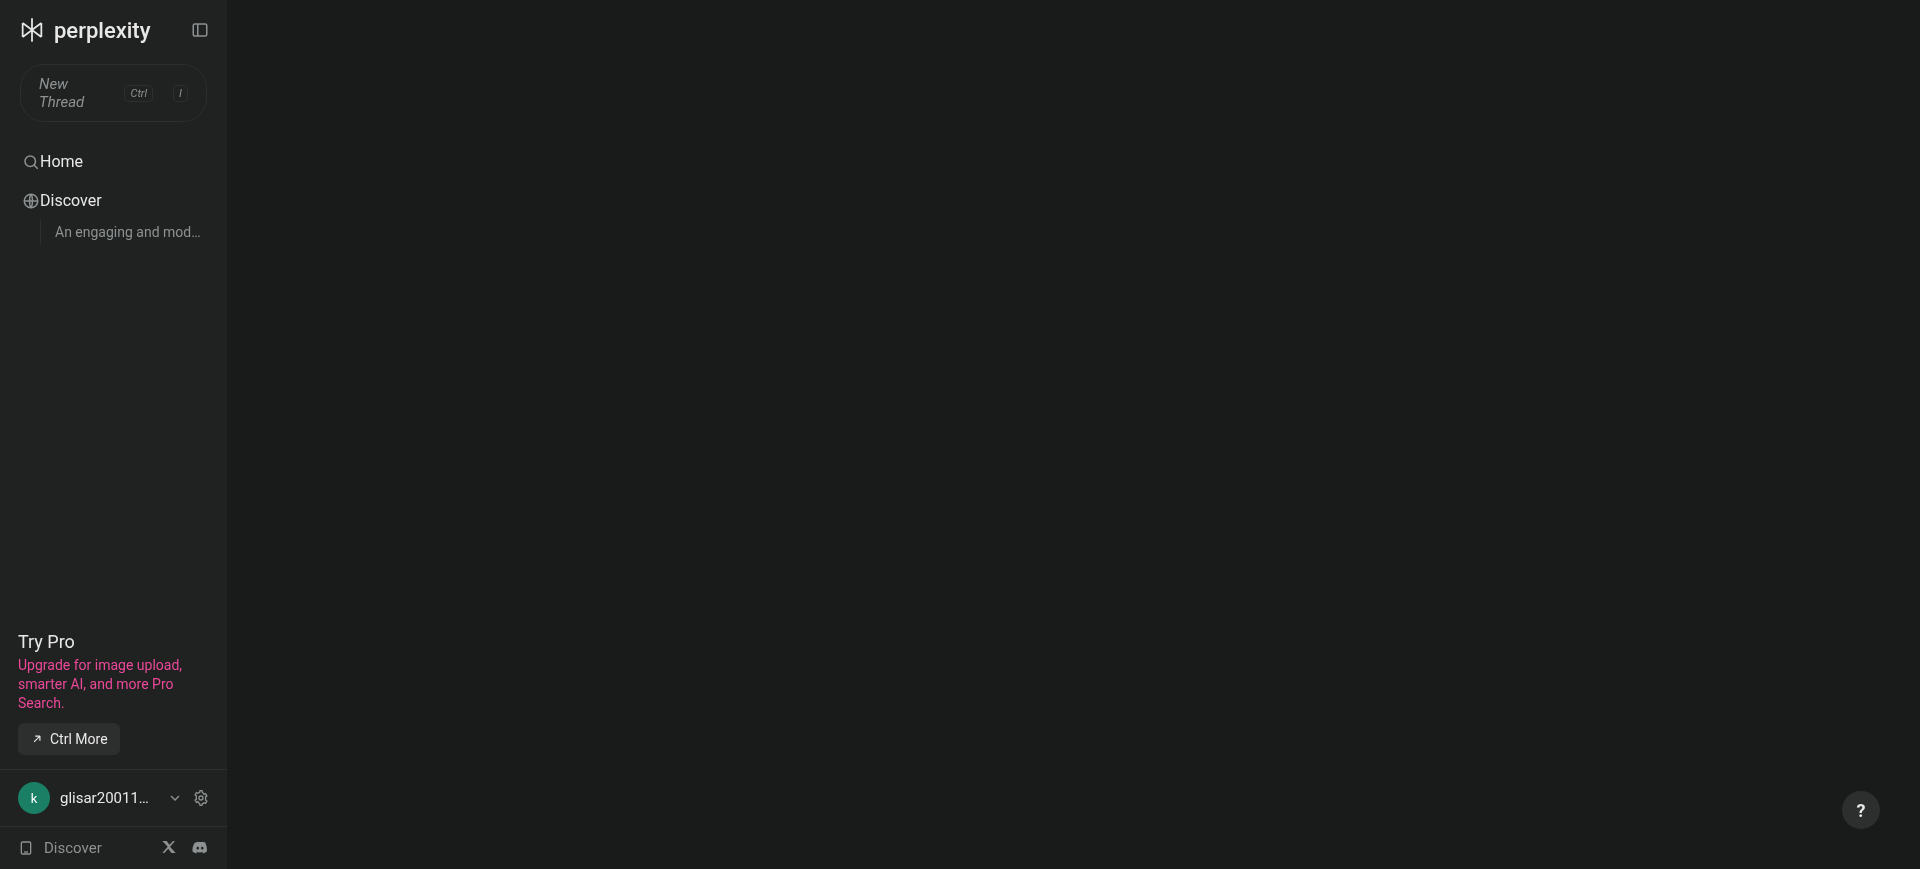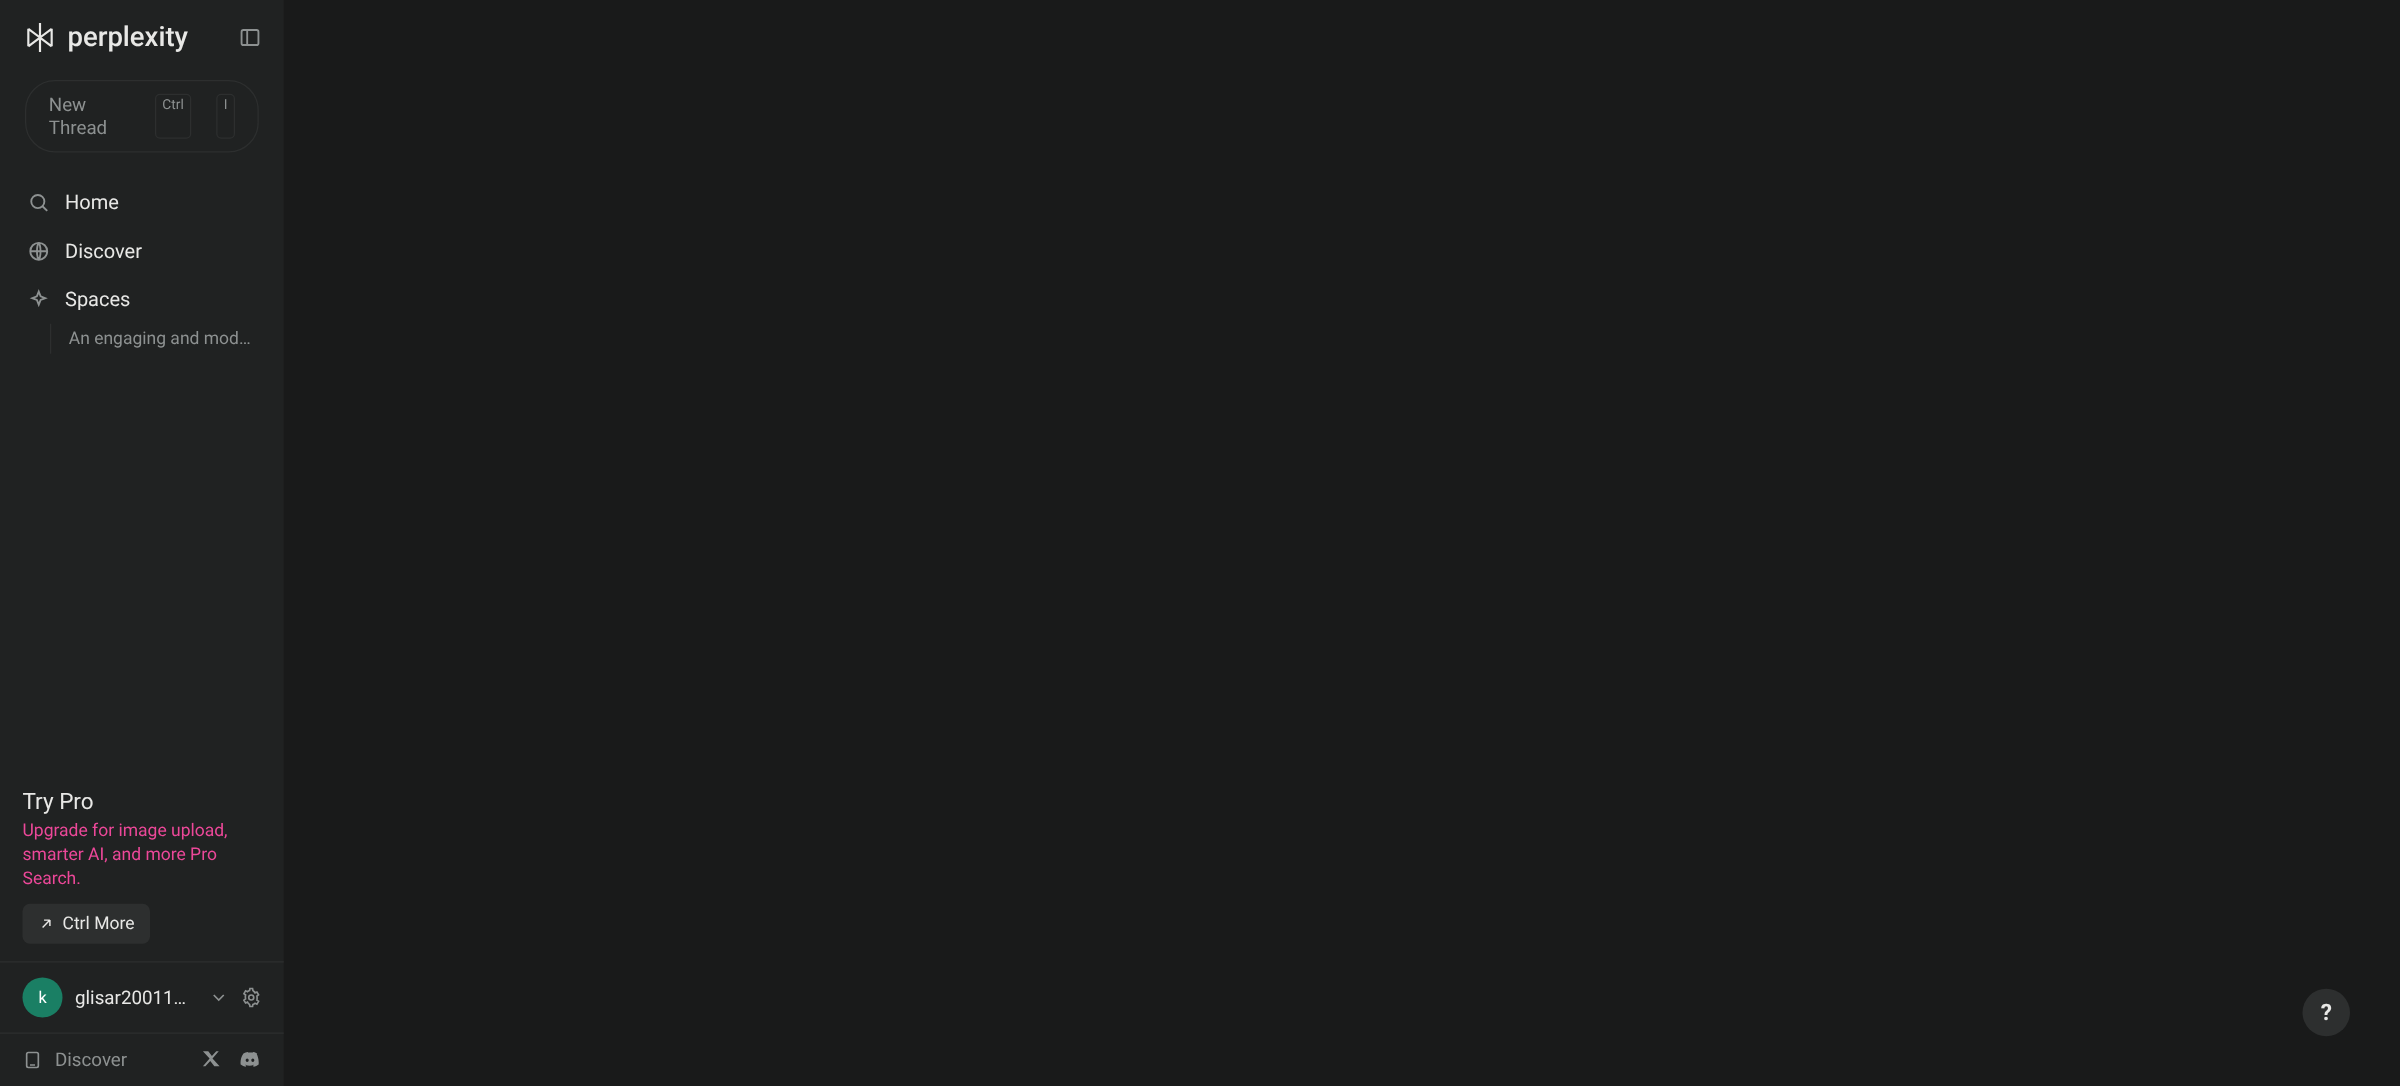--- a/index.html
+++ b/index.html
@@ -3,25 +3,25 @@
 <meta charset="utf-8">
 <style>
   * { box-sizing: border-box; margin: 0; padding: 0; font-family: -apple-system, BlinkMacSystemFont, "Segoe UI", Roboto, sans-serif; }
   body { background: #191a1a; color: #e8e8e6; width: 1920px; height: 869px; position: relative; overflow: hidden; }
   
   
   .sidebar { width: 227px; height: 100%; background: #202222; display: flex; flex-direction: column; position: relative; }
   .logo-row { display: flex; align-items: center; padding: 16px 18px; gap: 12px; }
   .logo-wrap { display: flex; align-items: center; gap: 8px; color: #e8e8e6; font-size: 22px; font-weight: 500; }
   .collapse-btn { margin-left: auto; color: #8d9191; cursor: pointer; }
-  .new-thread { margin: 4px 20px 16px; border: 1px solid #2d2f2f; border-radius: 24px; padding: 10px 18px; display: flex; gap: 10px; font-size: 15px; color: #8d9191; cursor: pointer; }
+  .new-thread { margin: 4px 20px 16px; border: 1px solid #2d2f2f; border-radius: 24px; padding: 10px 18px; display: flex; align-items: center; gap: 10px; font-size: 15px; color: #8d9191; cursor: pointer; font-style: italic; }
   .kbd-group { margin-left: auto; display: flex; gap: 20px; }
   .kbd { border: 1px solid #2d2f2f; border-radius: 4px; font-size: 11px; padding: 1px 5px; color: #8d9191; }
   .nav { display: flex; flex-direction: column; padding: 4px 10px; }
-  .nav-item { display: flex; align-items: center; gap: 12px; padding: 10px 12px; border-radius: 6px; font-size: 16px; color: #e8e8e6; cursor: pointer; }
+  .nav-item { display: flex; align-items: center; gap: 0; padding: 10px 12px; border-radius: 6px; font-size: 16px; color: #e8e8e6; cursor: pointer; }
   .nav-icon { width: 18px; height: 18px; display: flex; align-items: center; justify-content: center; color: #8d9191; }
   .lib-sub { margin-left: 30px; padding: 4px 10px 4px 14px; font-size: 14px; color: #8d9191; white-space: nowrap; overflow: hidden; text-overflow: ellipsis; cursor: pointer; border-left: 1px solid #2d2f2f;}
   
   .promo { padding: 14px 18px; }
   .promo-title { font-size: 18px; font-weight: 400; margin-bottom: 4px; }
   .promo-text { font-size: 14px; color: #ec4899; line-height: 1.35; margin-bottom: 10px; }
   .learn-more { display: inline-flex; align-items: center; gap: 6px; background: #2d2f2f; border-radius: 6px; padding: 8px 12px; font-size: 14px; cursor: pointer; }
   
   .user-row { display: flex; align-items: center; gap: 10px; padding: 12px 18px; border-top: 1px solid #2d2f2f; }
   .avatar { width: 32px; height: 32px; border-radius: 50%; background: #1a7f64; display: flex; align-items: center; justify-content: center; font-size: 13px; color: #fff; }
@@ -79,28 +79,20 @@
     </div>
     <div class="nav-item">
       <span class="nav-icon">
           <svg width="18" height="18" viewBox="0 0 24 24" fill="none" stroke="currentColor" stroke-width="2">
             <circle cx="12" cy="12" r="9"></circle>
             <path d="M3 12h18M12 3c2.5 3 2.5 15 0 18M12 3c-2.5 3-2.5 15 0 18"></path>
           </svg>
         </span>
       <span>Discover</span>
     </div>
-    <div class="nav-item">
-      <span class="nav-icon">
-          <svg width="18" height="18" viewBox="0 0 24 24" fill="none" stroke="currentColor" stroke-width="2">
-            <path d="M12 3l2 5 5 2-5 2-2 5-2-5-5-2 5-2z"></path>
-          </svg>
-        </span>
-      <span>Spaces</span>
-    </div>
     <div class="lib-sub">An engaging and modern illustration</div>
   </div>
 
   <div class="fill"></div>
 
   <div class="promo">
     <div class="promo-title">Try Pro</div>
     <div class="promo-text">Upgrade for image upload, smarter AI, and more Pro Search.</div>
     <div class="learn-more">
       <svg width="14" height="14" viewBox="0 0 24 24" fill="none" stroke="currentColor" stroke-width="2">

